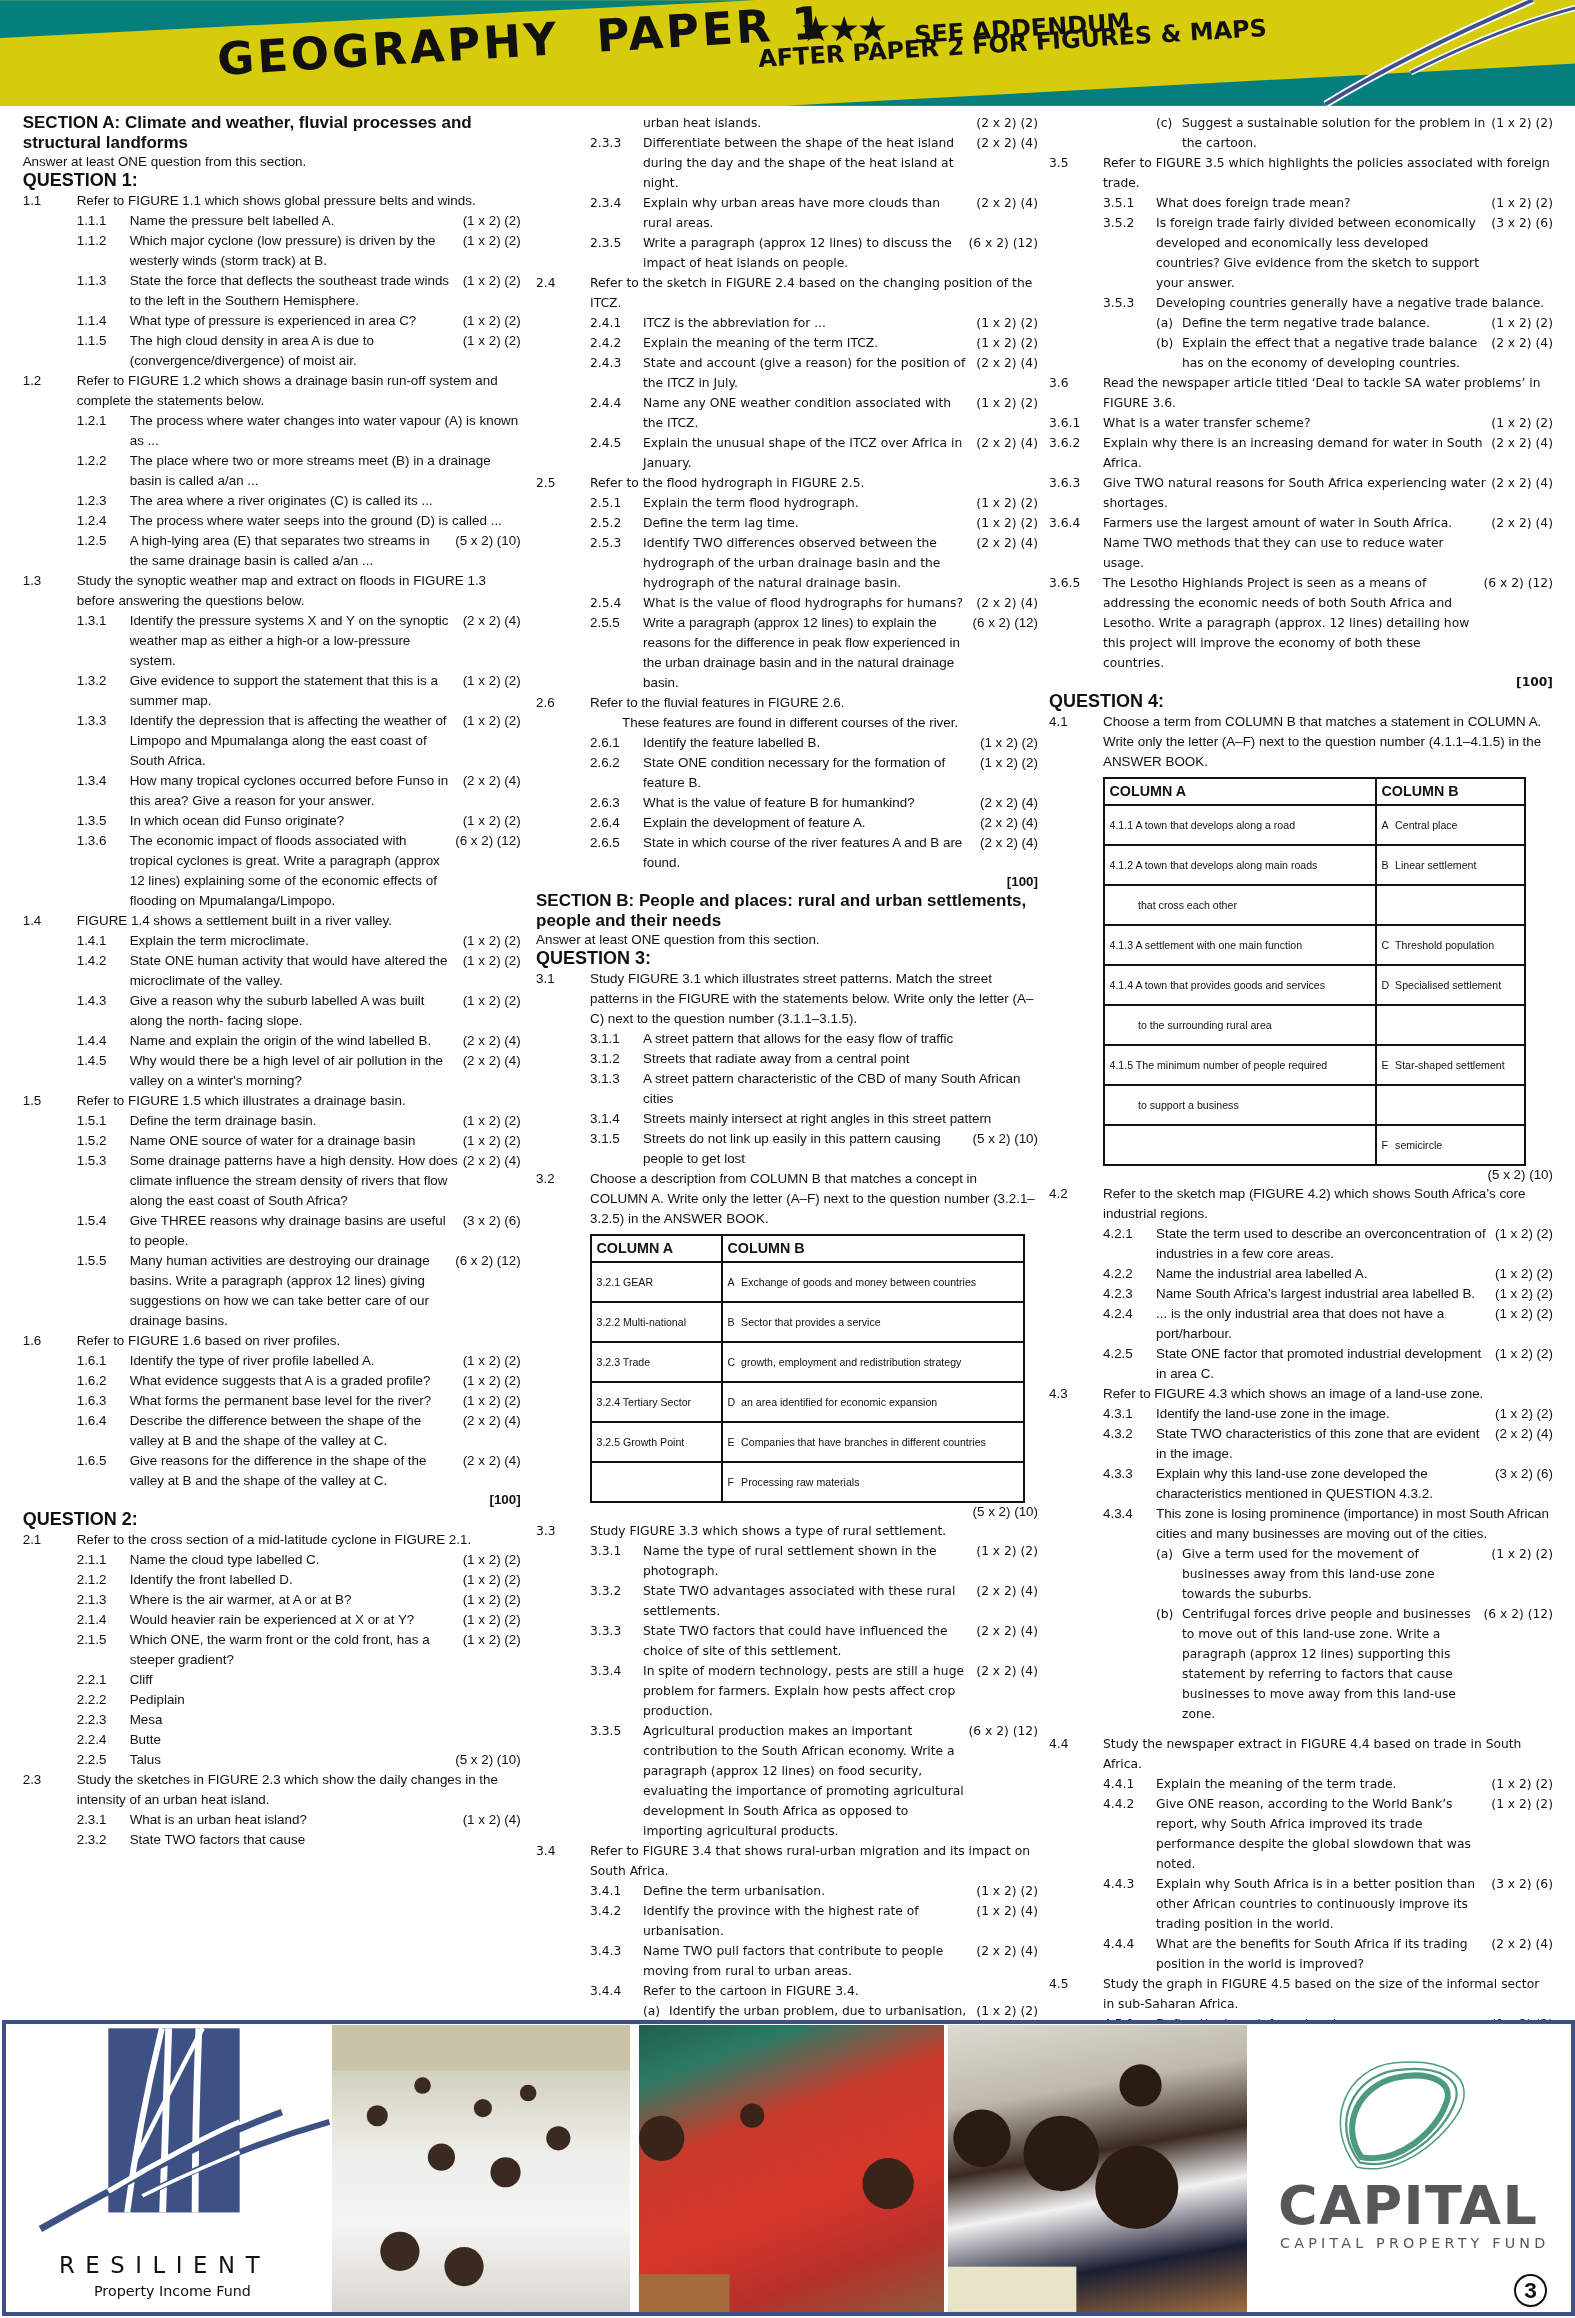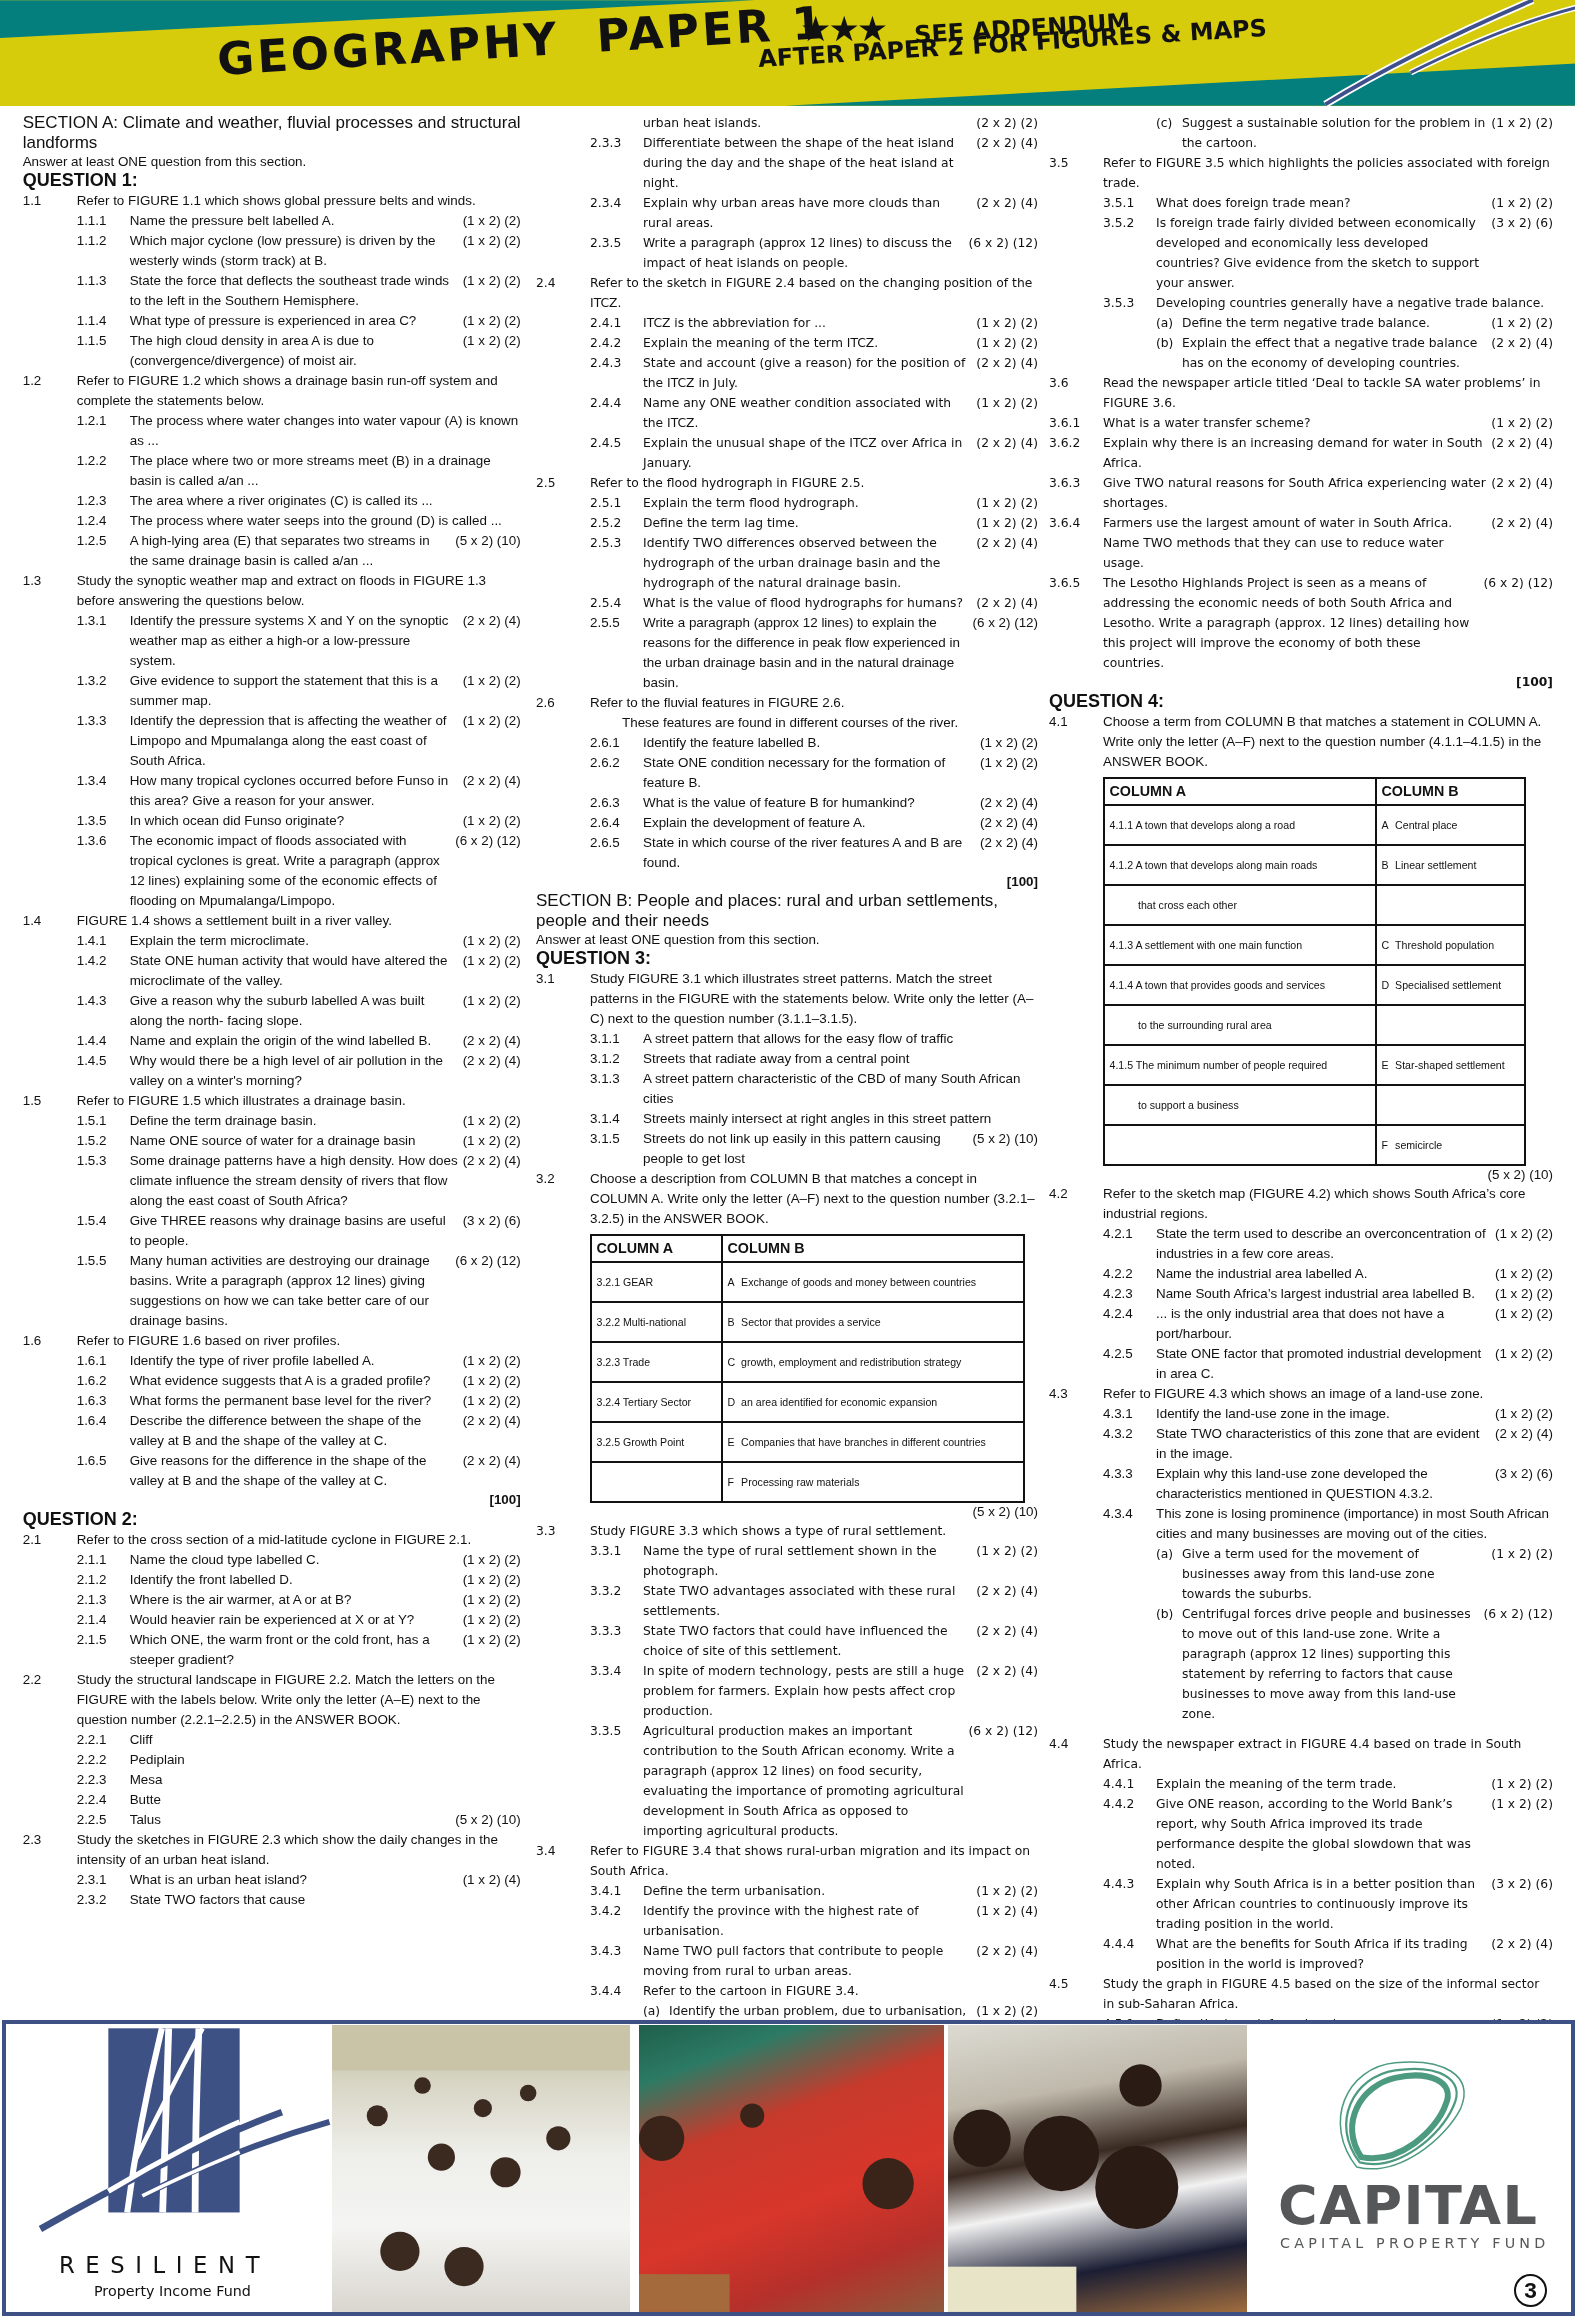--- a/index.html
+++ b/index.html
@@ -17,21 +17,21 @@
   .banner .note2 { position: absolute; left: 759px; top: 45px; font-family: "DejaVu Sans", sans-serif; font-weight: bold;
     font-size: 24px; color: #111; transform: rotate(-3.5deg); transform-origin: left bottom; white-space: nowrap; }
 
   
   .col { position: absolute; top: 113px; font-size: 13.4px; line-height: 20px; }
   .col-1 { left: 22.7px; width: 498px; }
   .col-2 { left: 536px; width: 502px; }
   .col-3 { left: 1049px; width: 504px; font-family: "DejaVu Sans", sans-serif; font-size: 12.3px; }
   .col-2 .q-lines-dv { font-family: "DejaVu Sans", sans-serif; font-size: 12.3px; }
 
-  .section-h { font-weight: normal; font-size: 17px; line-height: 20.4px; }
+  .section-h { font-weight: bold; font-size: 17px; line-height: 20.4px; }
   .note { font-size: 13.4px; line-height: 16.6px; }
   .q-h { font-weight: bold; font-size: 18px; line-height: 21px; }
   .total { text-align: right; font-weight: bold; line-height: 18px; }
 
   .row { display: flex; }
   .num1 { width: 54px; flex: 0 0 54px; }
   .num2 { width: 53px; flex: 0 0 53px; }
   .indent1 { margin-left: 86px; }
   .txt { flex: 1 1 auto; }
   .marks { flex: 0 0 auto; white-space: nowrap; text-align: right; padding-left: 4.5px; }
@@ -297,24 +297,20 @@
       <span class="num2">2.1.4</span>
       <span class="txt">Would heavier rain be experienced at X or at Y?</span>
       <span class="marks">(1 x 2) (2)</span>
     </div>
   <div class="row sub">
       <span class="num2">2.1.5</span>
       <span class="txt">Which ONE, the warm front or the cold front, has a steeper gradient?</span>
       <span class="marks">(1 x 2) (2)</span>
     </div>
 
-  <div class="row">
-      <span class="num1">2.2</span>
-      <span class="txt">Study the structural landscape in FIGURE 2.2. Match the letters on the FIGURE with the labels below. Write only the letter (A–E) next to the question number (2.2.1–2.2.5) in the ANSWER BOOK.</span>
-    </div>
   <div class="row sub">
       <span class="num2">2.2.1</span>
       <span class="txt">Cliff</span>
     </div>
   <div class="row sub">
       <span class="num2">2.2.2</span>
       <span class="txt">Pediplain</span>
     </div>
   <div class="row sub">
       <span class="num2">2.2.3</span>

